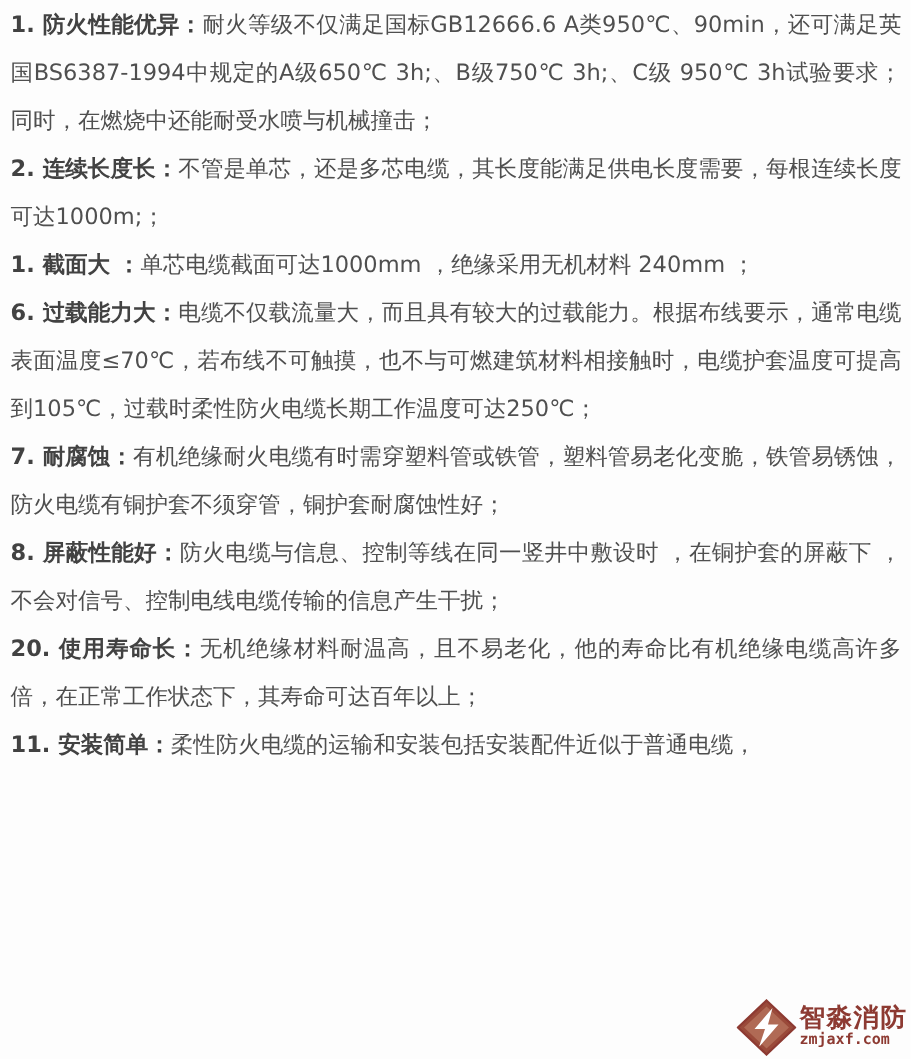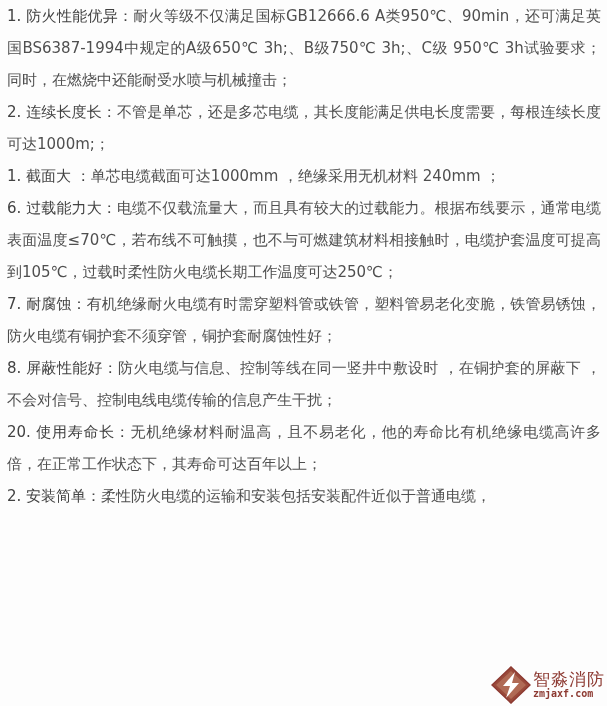--- a/index.html
+++ b/index.html
@@ -17,39 +17,39 @@
     padding: 0 6px 0 7px;
   }
   .item {
     margin: 0;
     font-size: 15px;
     line-height: 32px;
     color: #4f4f4f;
     text-align: justify;
   }
   .item .hd {
-    font-weight: normal;
+    font-weight: bold;
     color: #424242;
   }
   .watermark {
     position: absolute;
     right: 2px;
     bottom: 2px;
     display: flex;
     align-items: center;
     gap: 2px;
   }
   .wm-logo { width: 40px; height: 38px; display: block; }
   .wm-text {
     display: flex;
     flex-direction: column;
     line-height: 1.05;
   }
   .wm-brand {
-    font-weight: normal;
+    font-weight: bold;
     font-size: 17px;
     color: #8d3a32;
     letter-spacing: 1px;
   }
   .wm-site {
     font-weight: bold;
     font-size: 10px;
     color: #8d3a32;
     font-family: "DejaVu Sans Mono", monospace;
   }
@@ -69,21 +69,21 @@
 
   <p class="item"><b class="hd">6. 过载能力大：</b><span>电缆不仅载流量大，而且具有较大的过载能力。根据布线要示，通常电缆表面温度≤70℃，若布线不可触摸，也不与可燃建筑材料相接触时，电缆护套温度可提高到105℃，过载时柔性防火电缆长期工作温度可达250℃；</span></p>
 
   <p class="item"><b class="hd">7. 耐腐蚀：</b><span>有机绝缘耐火电缆有时需穿塑料管或铁管，塑料管易老化变脆，铁管易锈蚀，防火电缆有铜护套不须穿管，铜护套耐腐蚀性好；</span></p>
 
   <p class="item"><b class="hd">8. 屏蔽性能好：</b><span>防火电缆与信息、控制等线在同一竖井中敷设时 ，在铜护套的屏蔽下 ，不会对信号、控制电线电缆传输的信息产生干扰；</span></p>
 
 
   <p class="item"><b class="hd">20. 使用寿命长：</b><span>无机绝缘材料耐温高，且不易老化，他的寿命比有机绝缘电缆高许多倍，在正常工作状态下，其寿命可达百年以上；</span></p>
 
-  <p class="item"><b class="hd">2. 安装简单：</b><span>柔性防火电缆的运输和安装包括安装配件近似于普通电缆，</span></p>
+  <p class="item"><b class="hd">11. 安装简单：</b><span>柔性防火电缆的运输和安装包括安装配件近似于普通电缆，</span></p>
 
   <div class="watermark">
     <span>
       <svg class="wm-logo" viewBox="0 0 40 38" xmlns="http://www.w3.org/2000/svg">
         <polygon points="20,1 39,19 20,37 1,19" fill="#9a4a3a"></polygon>
         <polygon points="20,5 35,19 20,33 5,19" fill="#b06a55"></polygon>
         <path d="M24 6 L12 20 L19 20 L15 32 L28 17 L21 17 Z" fill="#ffffff"></path>
         <polygon points="20,1 39,19 20,37 1,19" fill="none" stroke="#8d3a32" stroke-width="1.5"></polygon>
       </svg>
     </span>

